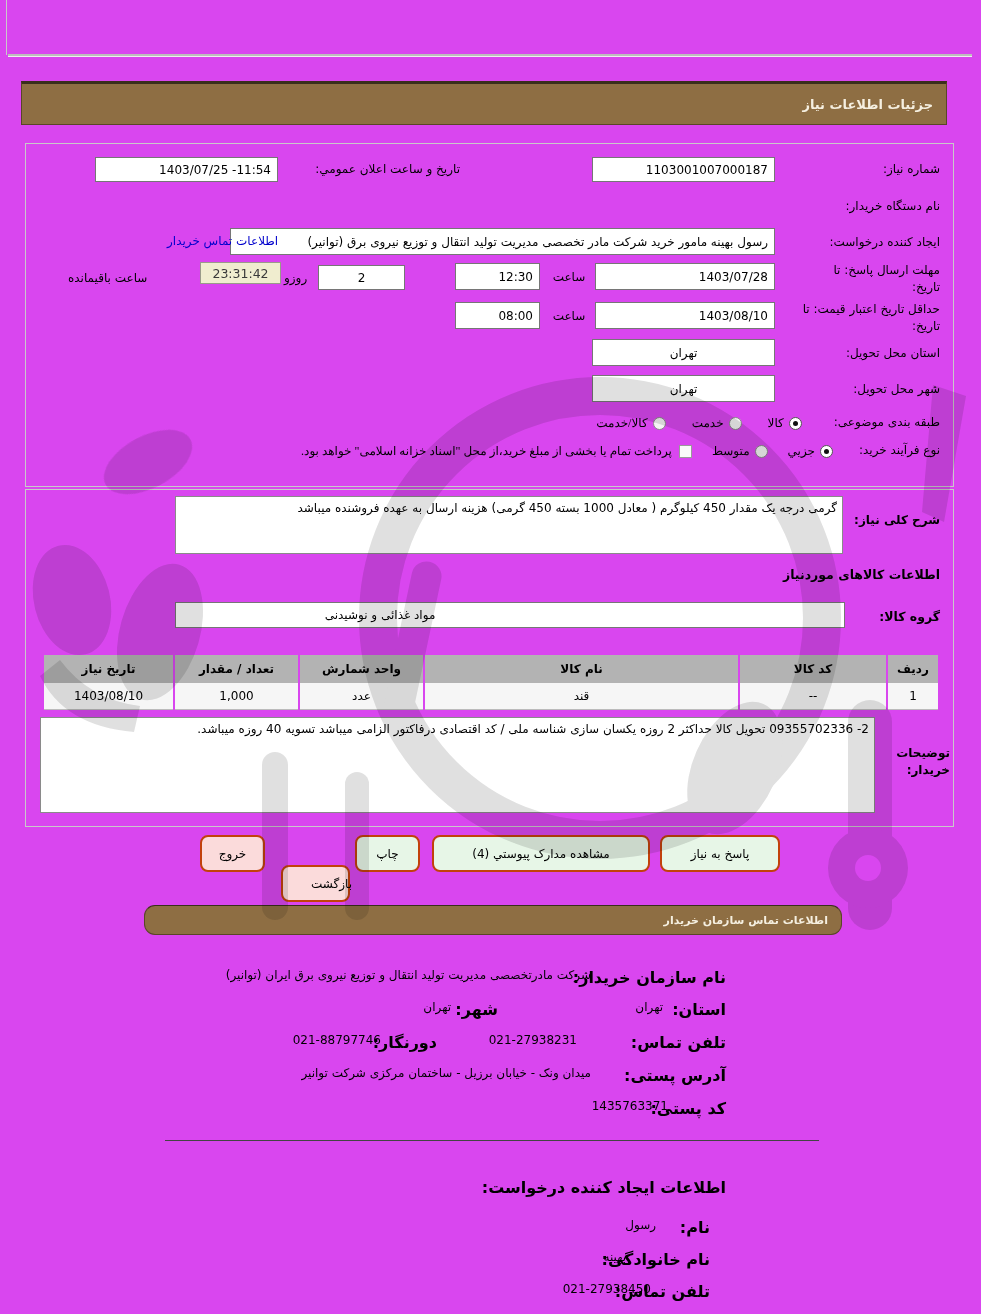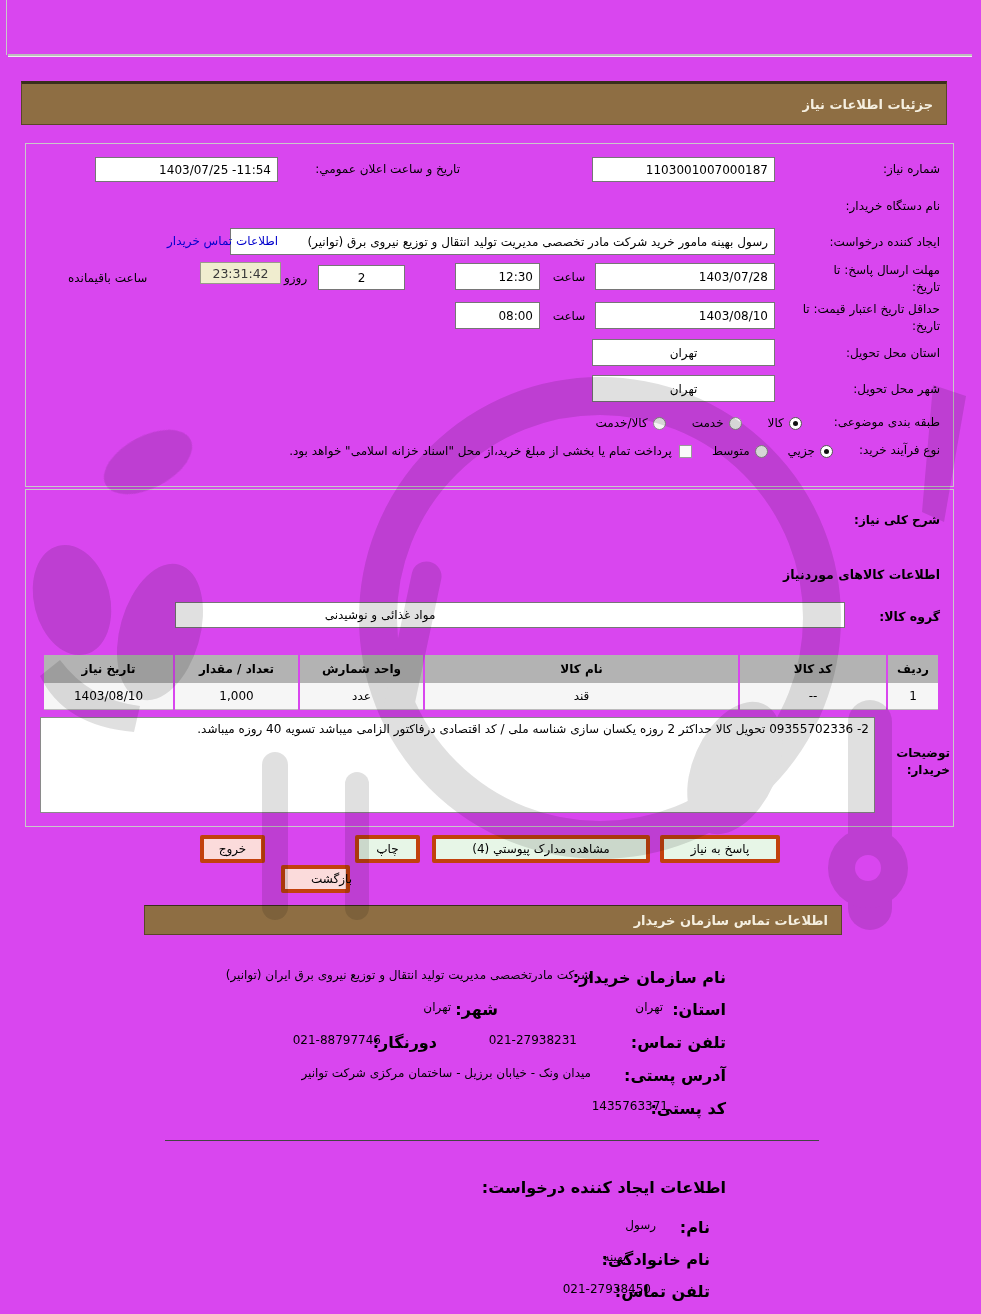--- a/index.html
+++ b/index.html
@@ -31,32 +31,32 @@
          align-items:center;justify-content:center;color:#3a3a3a;font-size:12.5px;}
   
   .flexrow{display:flex;align-items:center;direction:rtl;}
   .radio{display:inline-block;width:13px;height:13px;border-radius:50%;border:1px solid #8a8a8a;
          background:#f4f4f4;box-sizing:border-box;position:relative;flex:none;}
   .radio.sel{background:#fff;border-color:#555;}
   .radio.sel::after{content:"";position:absolute;left:3px;top:3px;width:5px;height:5px;
          border-radius:50%;background:#111;}
   .checkbox{display:inline-block;width:13px;height:13px;border:1px solid #9a9a9a;background:#fafafa;
          box-sizing:border-box;flex:none;}
-  .opt{display:flex;align-items:center;gap:5px;}
+  .opt{display:flex;align-items:center;gap:5px;font-family:Liberation Serif, serif;}
   
   .tbl{display:flex;flex-direction:column;}
   .trow{display:flex;direction:rtl;}
   .th{background:#B3B3B3;font-weight:bold;display:flex;align-items:center;justify-content:center;
       height:28px;margin-left:2px;font-size:12px;box-sizing:border-box;}
   .td{background:#f6f6f6;display:flex;align-items:center;justify-content:center;height:27px;
       margin-left:2px;font-size:12px;border-bottom:1px solid #bbb;box-sizing:border-box;}
   .c0{width:50px;} .c1{width:146px;} .c2{width:313px;} .c3{width:123px;} .c4{width:123px;} .c5{width:129px;margin-left:0;}
   
-  .btn{border:4px solid #c2410c;border-radius:2px;display:flex;align-items:center;justify-content:center;
-       font-size:12px;height:28px;box-sizing:border-box;cursor:pointer;}
+  .btn{border:2px solid #c2410c;border-radius:8px;display:flex;align-items:center;justify-content:center;
+       font-size:12px;height:37px;box-sizing:border-box;cursor:pointer;}
   .btn.green{background:#E7F6E7;}
   .btn.pink{background:#FBDBDB;}
   
   .clabel{font-weight:bold;font-size:16px;white-space:nowrap;}
   .cvalue{font-size:12px;white-space:nowrap;}
   .hr{height:1px;background:#444;}
   
   #wm{left:0;top:0;width:981px;height:1314px;pointer-events:none;mix-blend-mode:multiply;z-index:5;}
   .content{z-index:1;}
 </style>
@@ -156,20 +156,23 @@
     </span>
     <span class="opt" style="gap:7px;">
       <span class="checkbox"></span>
       <span>پرداخت تمام یا بخشی از مبلغ خرید،از محل "اسناد خزانه اسلامی" خواهد بود.</span>
     </span>
   </div>
 
   <div class="abs panel content" style="left:25px;top:489px;width:929px;height:338px;"></div>
 
   <div class="abs lbl b content" style="right:41px;top:512px;">شرح کلی نیاز:</div>
+  <div class="abs ta content" style="left:175px;top:496px;width:668px;height:58px;">
+    <span>گرمی درجه یک مقدار 450 کیلوگرم ( معادل 1000 بسته 450 گرمی) هزینه ارسال به عهده فروشنده میباشد</span>
+  </div>
 
   <div class="abs lbl b content" style="right:41px;top:566px;font-size:12.5px;">اطلاعات کالاهای موردنیاز</div>
 
   <div class="abs lbl b content" style="right:41px;top:608px;font-size:12.5px;">گروه کالا:</div>
   <div class="abs inp c content" style="left:175px;top:602px;width:670px;height:26px;padding-left:0;padding-right:260px;">
     <span>مواد غذائی و نوشیدنی</span>
   </div>
 
   <div class="abs tbl content" style="right:43px;top:655px;width:896px;">
     <div class="trow">
@@ -195,21 +198,21 @@
   <div class="abs ta content" style="left:40px;top:717px;width:835px;height:96px;">
     <span>2-  09355702336   تحویل کالا حداکثر 2 روزه   یکسان سازی شناسه ملی / کد اقتصادی درفاکتور الزامی میباشد  تسویه 40 روزه میباشد.</span>
   </div>
 
   <div class="abs btn green content" style="left:660px;top:835px;width:120px;">پاسخ به نیاز</div>
   <div class="abs btn green content" style="left:432px;top:835px;width:218px;">مشاهده مدارک پیوستي (4)</div>
   <div class="abs btn green content" style="left:355px;top:835px;width:65px;">چاپ</div>
   <div class="abs btn pink content" style="left:281px;top:865px;width:69px;padding-left:32px;">بازگشت</div>
   <div class="abs btn pink content" style="left:200px;top:835px;width:65px;">خروج</div>
 
-  <div class="abs bar content" style="left:144px;top:905px;width:698px;height:30px;border-top-width:1px;font-size:13px;">
+  <div class="abs bar content" style="left:144px;top:905px;width:698px;height:30px;border-top-width:1px;font-size:11px;border-radius:11px;">
     <span>اطلاعات تماس سازمان خریدار</span>
   </div>
 
   <div class="abs clabel content" style="right:255px;top:968px;">نام سازمان خریدار:</div>
   <div class="abs cvalue content" style="right:390px;top:968px;">شرکت مادرتخصصی مدیریت تولید  انتقال و توزیع نیروی برق ایران (توانیر)</div>
 
   <div class="abs clabel content" style="right:255px;top:1000px;">استان:</div>
   <div class="abs cvalue content" style="right:318px;top:1000px;">تهران</div>
   <div class="abs clabel content" style="right:483px;top:1000px;">شهر:</div>
   <div class="abs cvalue content" style="right:530px;top:1000px;">تهران</div>

